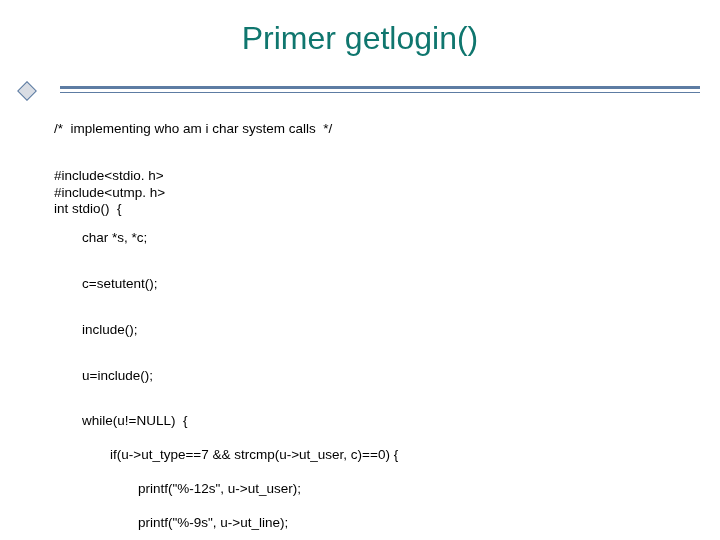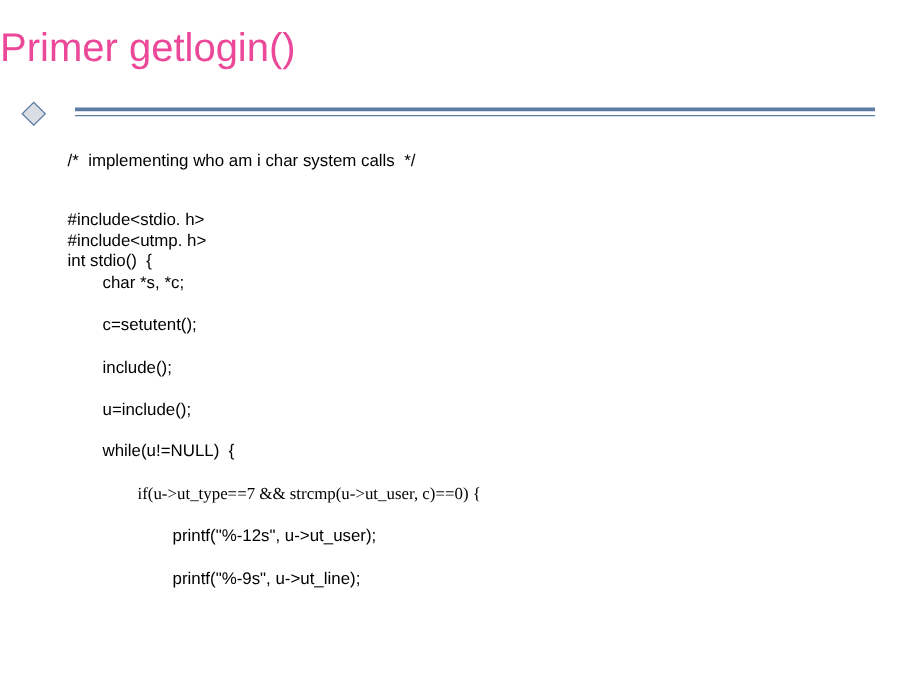--- a/index.html
+++ b/index.html
@@ -12,21 +12,22 @@
     overflow: hidden;
     position: relative;
   }
   .slide {
     width: 720px;
     height: 540px;
     position: relative;
   }
   .title {
     font-size: 32px;
-    color: #ec4899;
+    color: #0f766e;
+    text-align: center;
     margin: 20px 0 0 0;
     font-weight: normal;
   }
   .underline-group {
     position: absolute;
     left: 20px;
     top: 64px;
     width: 680px;
     height: 14px;
   }
@@ -59,22 +60,22 @@
   .code-block {
     position: absolute;
     left: 54px;
     top: 84px;
     font-size: 13.5px;
     line-height: 1.25;
     color: #000;
     white-space: pre;
     font-family: Arial, Helvetica, sans-serif;
   }
-  .ind1 { padding-left: 28px; display:block; }
-  .ind2 { padding-left: 56px; display:block;font-family:Liberation Serif, serif; }
+  .ind1 { padding-left: 28px; display:block;margin-top:12px; }
+  .ind2 { padding-left: 56px; display:block; }
   .ind3 { padding-left: 84px; display:block; }
   .gap { display:block; height:13px; }
 </style>
 </head>
 <body>
 <div class="slide">
 
 <h1 class="title">Primer getlogin()</h1>
 
 <div class="underline-group">

